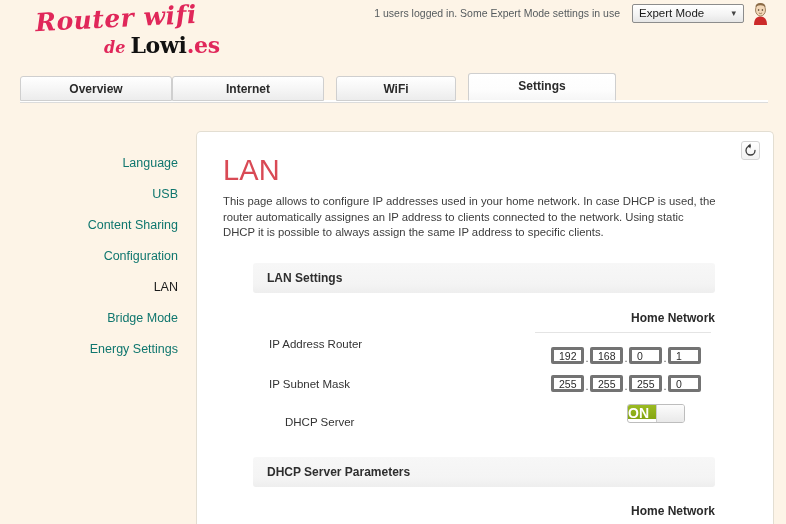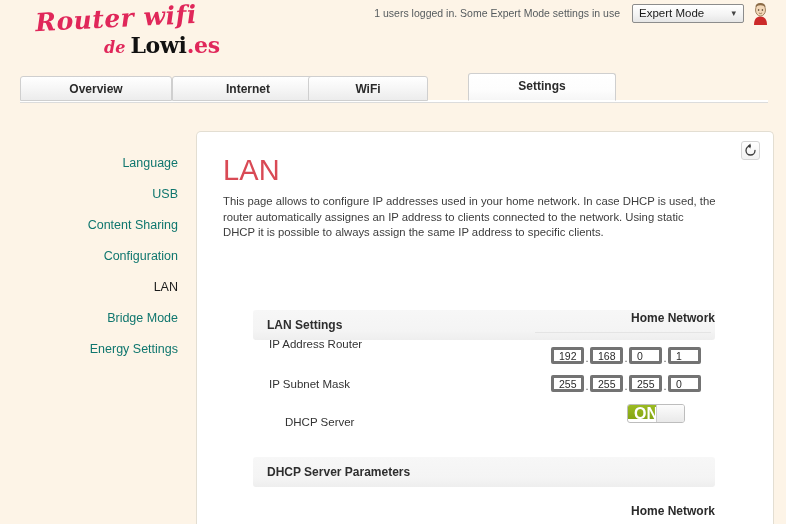--- a/index.html
+++ b/index.html
@@ -308,23 +308,23 @@
     overflow: hidden;
     cursor: pointer;
     user-select: none;
   }
   .toggle-on {
     position: absolute;
     left: 0; top: 0;
     width: 30px; height: 14px;
     background: linear-gradient(to bottom, #9bbb22 0%, #85a513 100%);
     color: #ffffff;
-    font-size: 16px;
-    font-weight: bold;
-    text-align: right;
+    font-size: 14px;
+    font-weight: bold;
+    text-align: left;
     line-height: 17px;
   }
   .toggle-knob {
     position: absolute;
     right: 0; top: 0;
     width: 28px; height: 17px;
     background: linear-gradient(to bottom, #fcfcfc 0%, #e9e9e9 100%);
     border-left: 1px solid #cdcdcd;
   }
 </style>
@@ -363,21 +363,21 @@
 
   <div class="tabbar">
     <div class="tabbar-base"></div>
 
     <div class="tab" id="tab0" style="left:0px; width:152px;">
       <span>Overview</span>
     </div>
     <div class="tab" id="tab1" style="left:152px; width:152px;">
       <span>Internet</span>
     </div>
-    <div class="tab" id="tab2" style="left:288px; width:120px;">
+    <div class="tab" id="tab2" style="left:316px; width:120px;">
       <span>WiFi</span>
     </div>
     <div class="tab active" id="tab3" style="left:448px; width:148px; top:-3px;">
       <span>Settings</span>
     </div>
   </div>
 
   <div class="sidebar">
     <div class="side-item">
       <span>Language</span>
@@ -408,21 +408,21 @@
     <div class="refresh-btn">
       <svg width="17" height="17" viewBox="0 0 17 17" xmlns="http://www.w3.org/2000/svg">
         <path d="M13,8.5 A4.5,4.5 0 1 1 8.5,4" stroke="#3a3a3a" stroke-width="1.3" fill="none" stroke-linecap="round"></path>
         <path d="M8.5,1.4 L8.5,6.4 L5.6,4 Z" fill="#3a3a3a"></path>
       </svg>
     </div>
 
     <div class="page-title">LAN</div>
     <div class="page-desc">This page allows to configure IP addresses used in your home network. In case DHCP is used, the router automatically assignes an IP address to clients connected to the network. Using static DHCP it is possible to always assign the same IP address to specific clients.</div>
 
-    <div class="section-head" style="top:131px;margin-top:47px;">
+    <div class="section-head" style="top:131px;">
       <span>LAN Settings</span>
     </div>
 
     <div class="col-head" style="left:342px; top:179px;">Home Network</div>
     <div class="col-rule" style="left:338px; top:200px; width:176px;"></div>
 
     <div class="field-label" style="top:206px;">IP Address Router</div>
     <div class="ipgroup" style="left:354px; top:215px;">
       <input class="ipbox" value="192" style="">
       <span class="ipdot">.</span>

